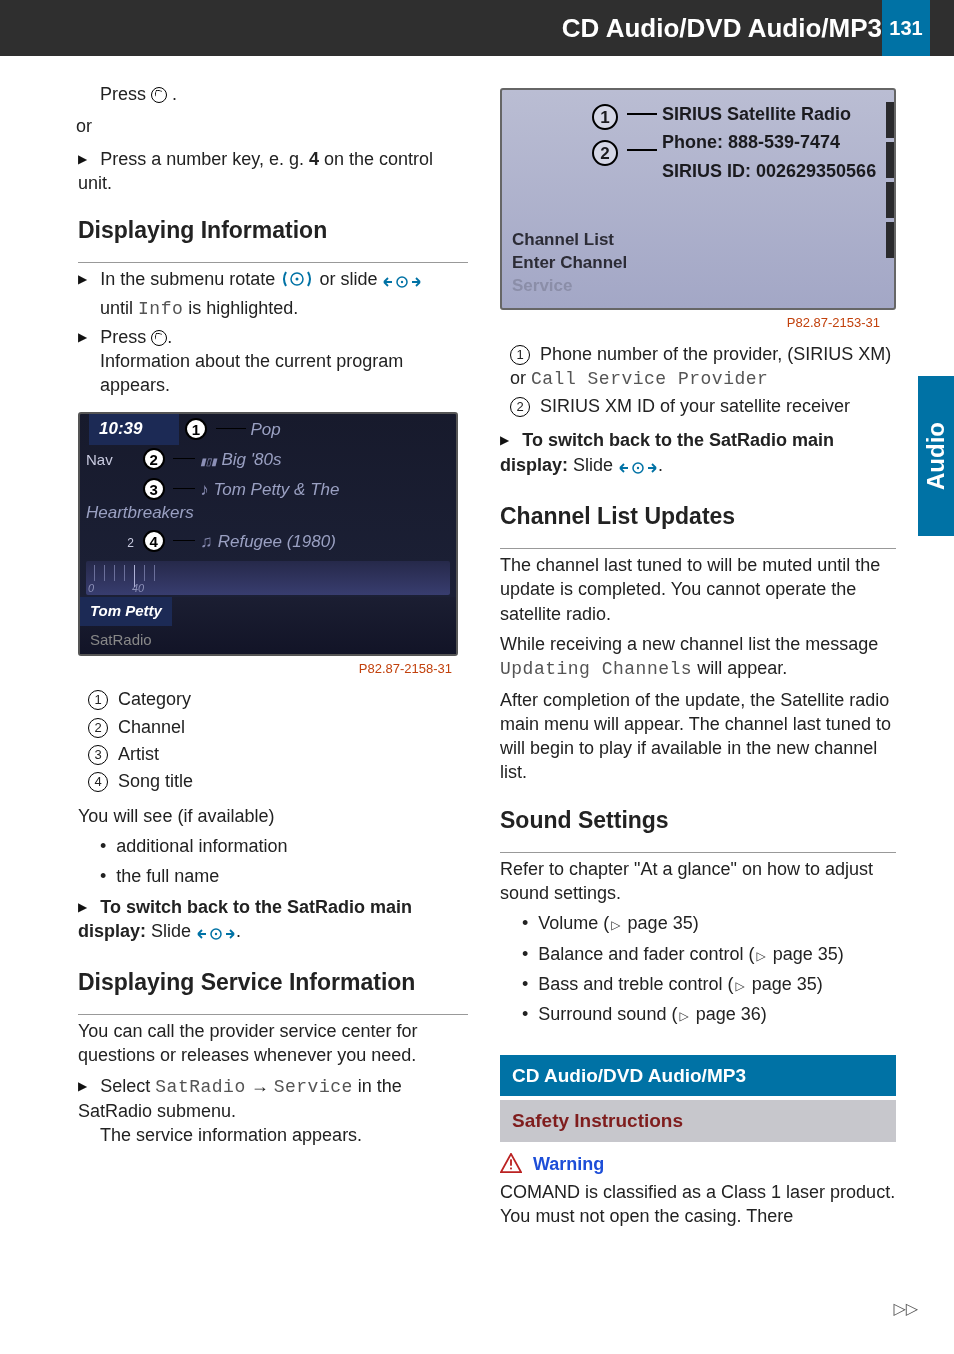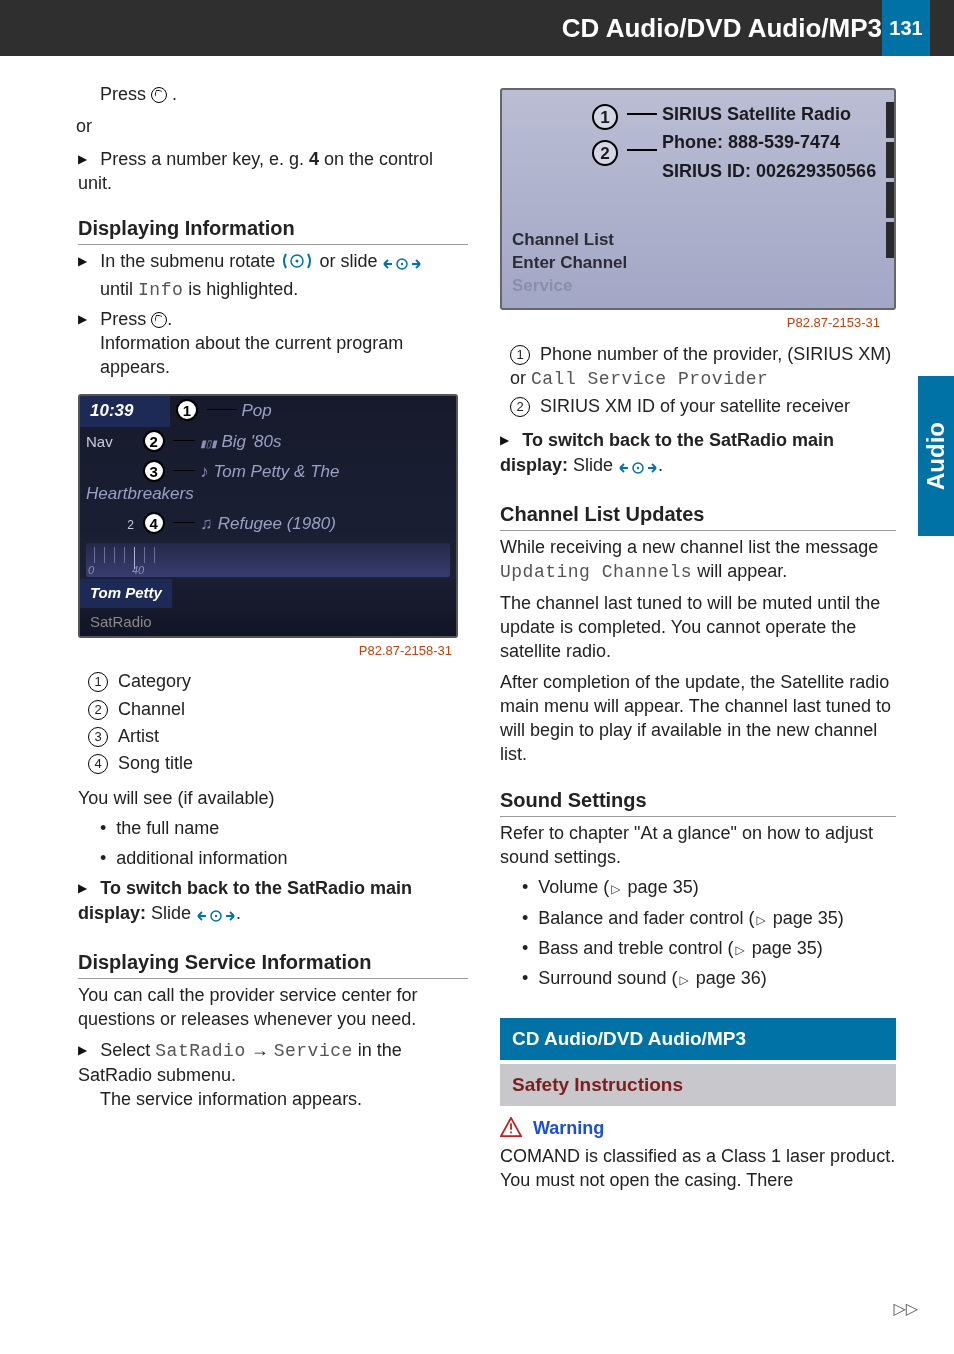--- a/index.html
+++ b/index.html
@@ -22,21 +22,21 @@
   .indent1 { margin-left: 22px; }
   .or-line { margin: 8px 0 8px -2px; }
 
   .tri::before { content: "▶"; font-size: 12px; color: #111; margin-right: 8px; position: relative; top: -2px; }
   .bul::before { content: "•"; font-size: 18px; color: #222; margin-right: 10px; }
   .press-icon { display: inline-block; width: 16px; height: 16px; border: 1.5px solid #000; border-radius: 50%; vertical-align: -3px; position: relative; }
   .press-icon::after { content: ""; position: absolute; width: 6px; height: 6px; border-top: 1.5px solid #000; border-left: 1.5px solid #000; border-radius: 2px 0 0 0; top: 2px; left: 3px; transform: rotate(10deg); }
   .rotate-icon { display: inline-block; vertical-align: -3px; }
   .slide-icon { display: inline-block; vertical-align: -4px; }
 
-  h3.section { font-weight: bold; font-size: 20px; margin: 20px 0 4px 0; border-bottom: 1px solid #999; padding-bottom: 2px; }
+  h3.section { font-weight: bold; font-size: 23px; margin: 20px 0 4px 0; border-bottom: 1px solid #999; padding-bottom: 16px; }
   .mono { font-family: "Courier New", monospace; letter-spacing: 0.5px; color: #555; }
 
   
   .shot1 { margin: 14px 0 2px 0; width: 380px; border: 0; }
   .shot1-frame { background: linear-gradient(#171a2c,#1d2239); color: #c9c9d8; border: 2px solid #555; border-radius: 3px; font-family: Arial; }
   .shot1-top { background: #1c2a55; color: #fff; font-size: 17px; font-style: italic; font-weight: bold; padding: 4px 10px; width: 90px; }
   .shot1-row { padding: 3px 6px; font-size: 17px; font-style: italic; color: #9aa0c2; position: relative; }
   .shot1-row .num-circ { display:inline-block; width:22px; height:22px; border:2px solid #000; border-radius:50%; background:#fff; color:#000; text-align:center; font-weight:bold; font-size:15px; line-height:20px; font-style:normal; margin-right:4px; }
   .shot1-left-bar { display:inline-block; width:52px; color:#c9cbe0; font-style:normal; font-size:15px; }
   .shot1-bottom { background: linear-gradient(#1b1e32,#121427); padding:0; }
@@ -123,21 +123,21 @@
     </div>
 
     <div class="step tri">
       <span>Press </span>
       <span class="press-icon"></span><span>.</span>
       <span class="cont">Information about the current program appears.</span>
     </div>
 
     <div class="shot1">
       <div class="shot1-frame">
-        <div style="display:flex; align-items:flex-start;">
+        <div style="display:flex; align-items:flex-end;margin-left:9px;">
           <div class="shot1-top">10:39</div>
           <div class="shot1-row" style="flex:1;">
             <span class="num-circ">1</span>
             <span style="border-top:1.5px solid #000; display:inline-block; width:30px; vertical-align:6px;"></span>
             <span>Pop</span>
           </div>
         </div>
         <div class="shot1-row">
           <span class="shot1-left-bar">Nav</span>
           <span class="num-circ">2</span>
@@ -179,22 +179,22 @@
     <div class="figref">P82.87-2158-31</div>
 
     <div class="callout-list">
       <div><span class="cnum">1</span><span>Category</span></div>
       <div><span class="cnum">2</span><span>Channel</span></div>
       <div><span class="cnum">3</span><span>Artist</span></div>
       <div><span class="cnum">4</span><span>Song title</span></div>
     </div>
 
     <div class="line">You will see (if available)</div>
+    <div class="indent1 line bul"><span>additional information</span></div>
     <div class="indent1 line bul"><span>the full name</span></div>
-    <div class="indent1 line bul"><span>additional information</span></div>
 
     <div class="step tri">
       <b>To switch back to the SatRadio main display:</b>
       <span> Slide </span>
       <span class="slide-icon">
         <svg width="40" height="14" viewBox="0 0 40 14">
               <path d="M2 7 L10 7 M2 7 L6 3 M2 7 L6 11" stroke="#0072a5" stroke-width="1.8" fill="none"></path>
               <circle cx="20" cy="7" r="5" fill="none" stroke="#0072a5" stroke-width="1.5"></circle>
               <circle cx="20" cy="7" r="1.2" fill="#0072a5"></circle>
               <path d="M30 7 L38 7 M38 7 L34 3 M38 7 L34 11" stroke="#0072a5" stroke-width="1.8" fill="none"></path>
@@ -251,24 +251,24 @@
         <svg width="40" height="14" viewBox="0 0 40 14">
               <path d="M2 7 L10 7 M2 7 L6 3 M2 7 L6 11" stroke="#0072a5" stroke-width="1.8" fill="none"></path>
               <circle cx="20" cy="7" r="5" fill="none" stroke="#0072a5" stroke-width="1.5"></circle>
               <circle cx="20" cy="7" r="1.2" fill="#0072a5"></circle>
               <path d="M30 7 L38 7 M38 7 L34 3 M38 7 L34 11" stroke="#0072a5" stroke-width="1.8" fill="none"></path>
             </svg>
       </span><span>.</span>
     </div>
 
     <h3 class="section">Channel List Updates</h3>
+    <div class="line">The channel last tuned to will be muted until the update is completed. You cannot operate the satellite radio.</div>
     <div class="line">
       <span>While receiving a new channel list the message </span><span class="mono">Updating Channels</span><span> will appear.</span>
     </div>
-    <div class="line">The channel last tuned to will be muted until the update is completed. You cannot operate the satellite radio.</div>
     <div class="line">After completion of the update, the Satellite radio main menu will appear. The channel last tuned to will begin to play if available in the new channel list.</div>
 
     <h3 class="section">Sound Settings</h3>
     <div class="line">Refer to chapter "At a glance" on how to adjust sound settings.</div>
     <div class="indent1 line bul small-page-ref"><span>Volume (</span><span class="tri2"></span><span> page 35)</span></div>
     <div class="indent1 line bul small-page-ref"><span>Balance and fader control (</span><span class="tri2"></span><span> page 35)</span></div>
     <div class="indent1 line bul small-page-ref"><span>Bass and treble control (</span><span class="tri2"></span><span> page 35)</span></div>
     <div class="indent1 line bul small-page-ref"><span>Surround sound (</span><span class="tri2"></span><span> page 36)</span></div>
 
     <div class="bluebar">CD Audio/DVD Audio/MP3</div>

